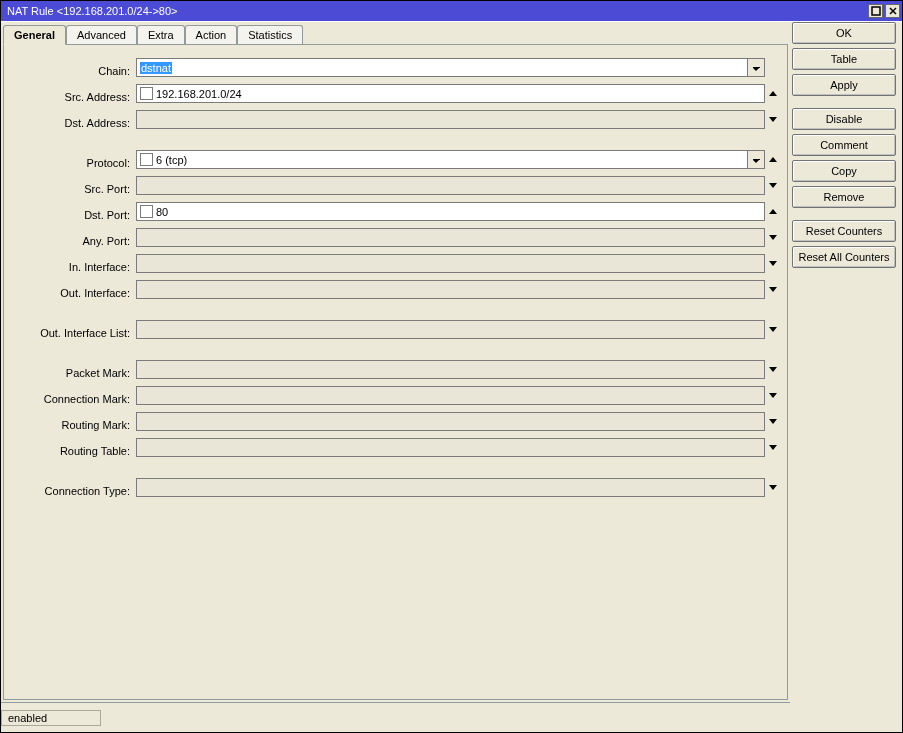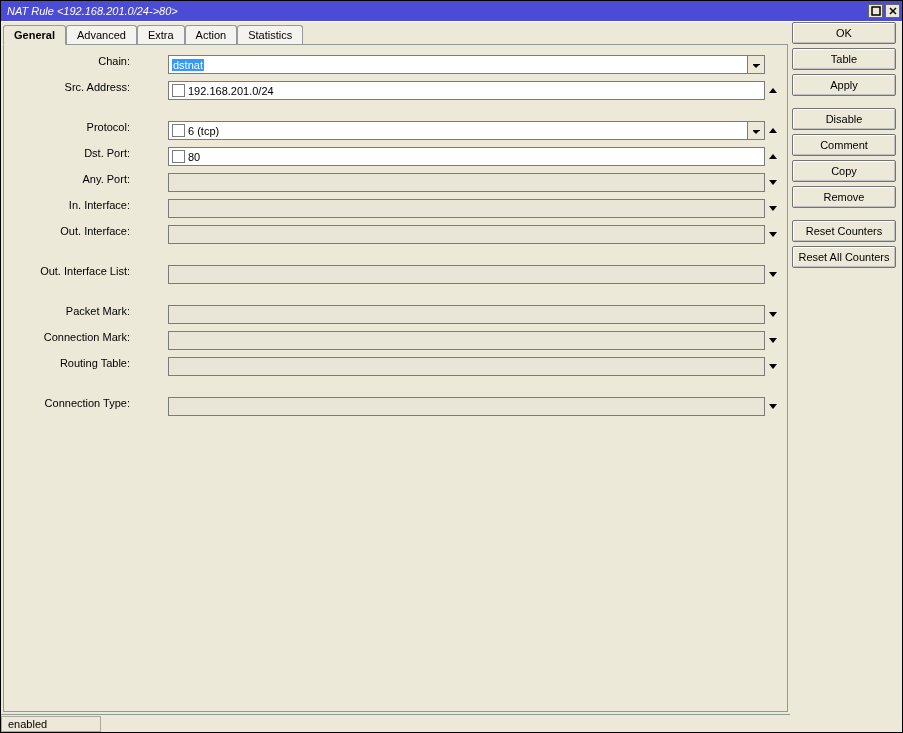--- a/index.html
+++ b/index.html
@@ -11,21 +11,21 @@
     background: #ece9d8;
   }
   .titlebar {
     height: 20px;
     background: #4b4bd6;
     color: #fff;
     display: flex; align-items: center;
     padding: 0 2px 0 6px;
     font-size: 11px;
   }
-  .titlebar-text { flex: 1; font-style: italic; }
+  .titlebar-text { flex: 1; }
   .title-controls { display: flex; gap: 2px; }
   .title-btn {
     width: 15px; height: 14px;
     background: #ece9d8;
     border: 1px solid #666;
     display: flex; align-items: center; justify-content: center;
     font-size: 10px; line-height: 1;
     cursor: default;
   }
   .title-btn svg { width: 10px; height: 10px; }
@@ -80,35 +80,34 @@
   .btn {
     height: 22px;
     background: #ece9d8;
     border: 1px solid #737373;
     border-radius: 2px;
     box-shadow: inset 1px 1px 0 #fff, inset -1px -1px 0 #c0c0c0;
     display:flex;align-items:center;justify-content:center;
     cursor: default;
   }
   .form-row {
-    display: flex; align-items: flex-start;
+    display: flex; align-items: flex-end;
     margin-bottom: 4px;
     height: 22px;
   }
   .form-label {
     width: 126px;
     text-align: right;
     padding-right: 6px;
     color: #000;
   }
   .field-wrap {
     flex: 1;
     display: flex; align-items: center;
     gap: 0;
-    margin-left: 32px;
   }
   .field {
     flex: 1;
     height: 19px;
     border: 1px solid #7b7b7b;
     background: #fff;
     display: flex; align-items: center;
     padding: 0 3px;
   }
   .field.readonly-gray {
@@ -164,21 +163,21 @@
     border-right:4px solid transparent;
     border-top:5px solid #000;
   }
   .group-gap { height: 14px; }
   .selected-text {
     background: #3399ff;
     color: #fff;
     padding: 0 1px;
   }
   .status-bar {
-    height: 18px;
+    height: 30px;
     border-top: 1px solid #919b9c;
     background:#ece9d8;
     display:flex;align-items:center;
   }
   .status-cell {
     padding: 1px 6px;
     border: 1px solid #aca899;
     height:16px;
     display:flex;align-items:center;
     width: 100px;
@@ -237,37 +236,51 @@
           <div class="form-label">Src. Address:</div>
           <div class="field-wrap">
             <div class="field">
               <div class="checkbox"></div>
               <span>192.168.201.0/24</span>
             </div>
             <div class="side-triangle up"></div>
           </div>
         </div>
 
+        <div class="form-row">
+          <div class="form-label">Dst. Address:</div>
+          <div class="field-wrap">
+            <div class="field readonly-gray"></div>
+            <div class="side-triangle down"></div>
+          </div>
+        </div>
 
         <div class="group-gap"></div>
 
         <div class="form-row">
           <div class="form-label">Protocol:</div>
           <div class="field-wrap">
             <div class="field">
               <div class="checkbox"></div>
               <span>6 (tcp)</span>
             </div>
             <div class="dropdown-arrow split">
                 <div class="bar"></div>
               </div>
             <div class="side-triangle up"></div>
           </div>
         </div>
 
+        <div class="form-row">
+          <div class="form-label">Src. Port:</div>
+          <div class="field-wrap">
+            <div class="field readonly-gray"></div>
+            <div class="side-triangle down"></div>
+          </div>
+        </div>
 
         <div class="form-row">
           <div class="form-label">Dst. Port:</div>
           <div class="field-wrap">
             <div class="field">
               <div class="checkbox"></div>
               <span>80</span>
             </div>
             <div class="side-triangle up"></div>
           </div>
@@ -319,20 +332,27 @@
         </div>
 
         <div class="form-row">
           <div class="form-label">Connection Mark:</div>
           <div class="field-wrap">
             <div class="field readonly-gray"></div>
             <div class="side-triangle down"></div>
           </div>
         </div>
 
+        <div class="form-row">
+          <div class="form-label">Routing Mark:</div>
+          <div class="field-wrap">
+            <div class="field readonly-gray"></div>
+            <div class="side-triangle down"></div>
+          </div>
+        </div>
 
         <div class="form-row">
           <div class="form-label">Routing Table:</div>
           <div class="field-wrap">
             <div class="field readonly-gray"></div>
             <div class="side-triangle down"></div>
           </div>
         </div>
 
         <div class="group-gap"></div>

